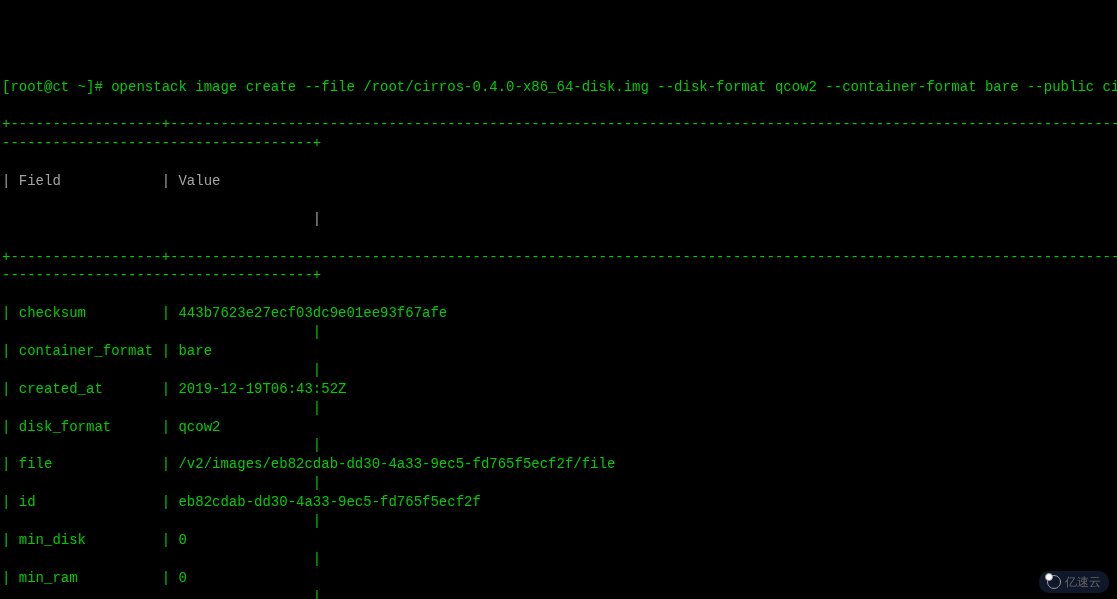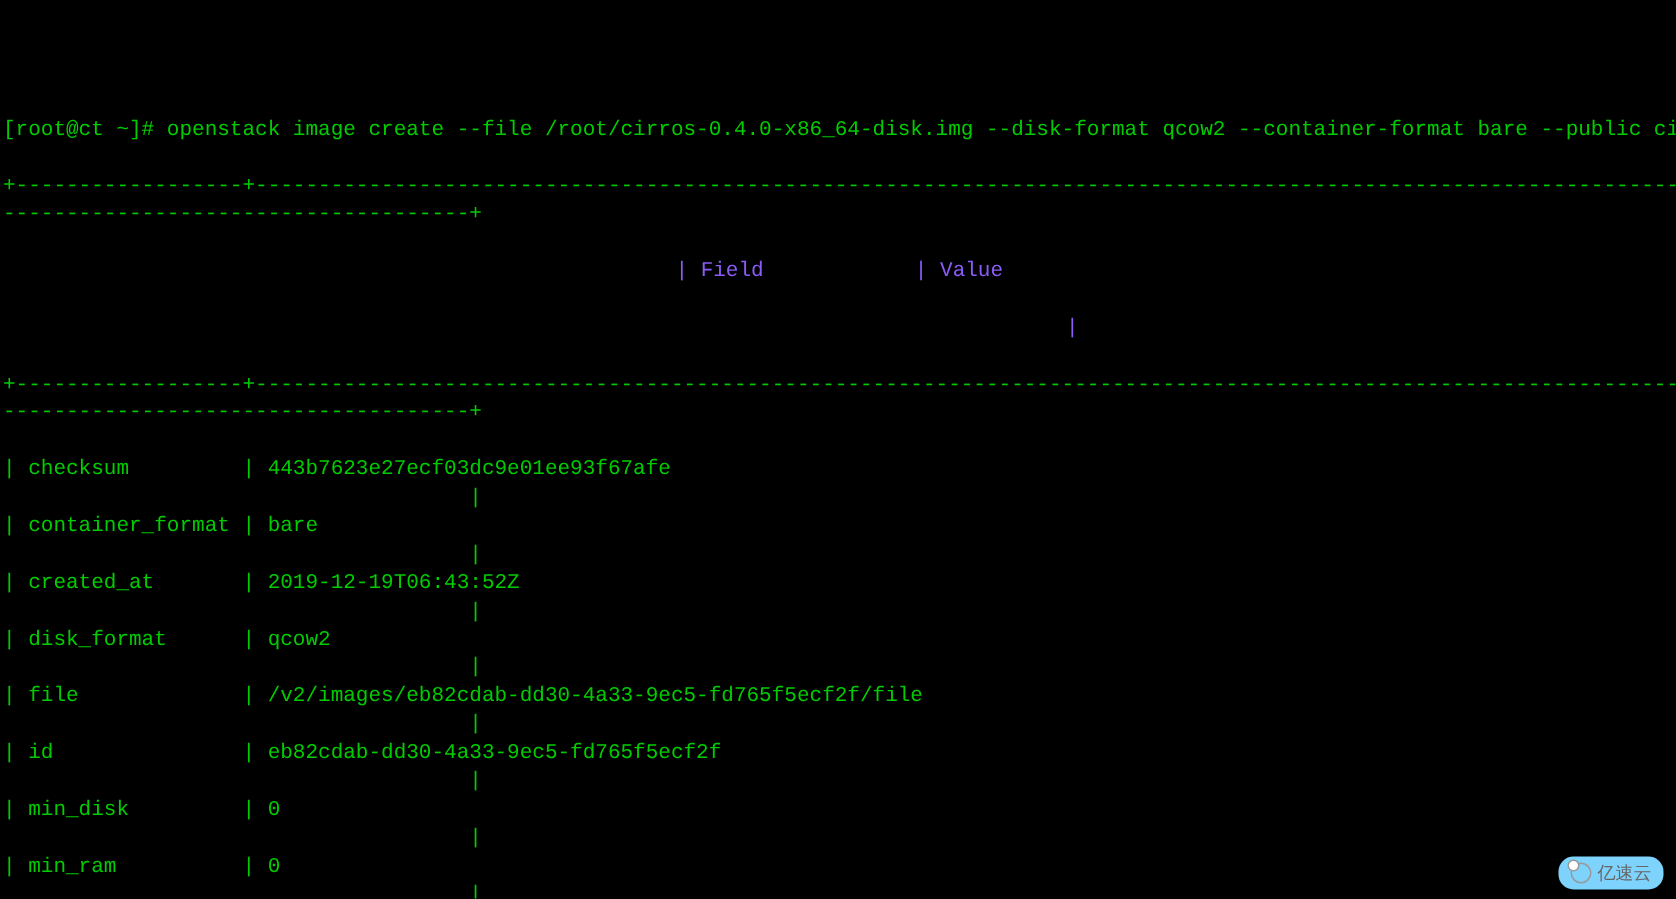--- a/index.html
+++ b/index.html
@@ -9,27 +9,27 @@
       font-family: 'Consolas', 'Monaco', 'Courier New', monospace;
       font-size: 14px;
       line-height: 1.35;
       white-space: pre;
       overflow: hidden;
       width: 1117px;
       height: 599px;
       padding: 2px 0 0 2px;
     }
     .prompt-line { color: #00cc00; }
-    .tbl-row { color: #8b5cf6; text-align: center; }
+    .tbl-row { color: #a3a3a3; }
     .sep { color: #00cc00; }
     .watermark {
       position: absolute;
       bottom: 6px;
       right: 8px;
-      background: #7dd3fc;
+      background: #0f172a;
       color: #666666;
       font-family: sans-serif;
       font-size: 12px;
       padding: 3px 8px;
       border-radius: 10px;
       display: flex;
       align-items: center;
       gap: 4px;
     }
     .watermark-icon {

